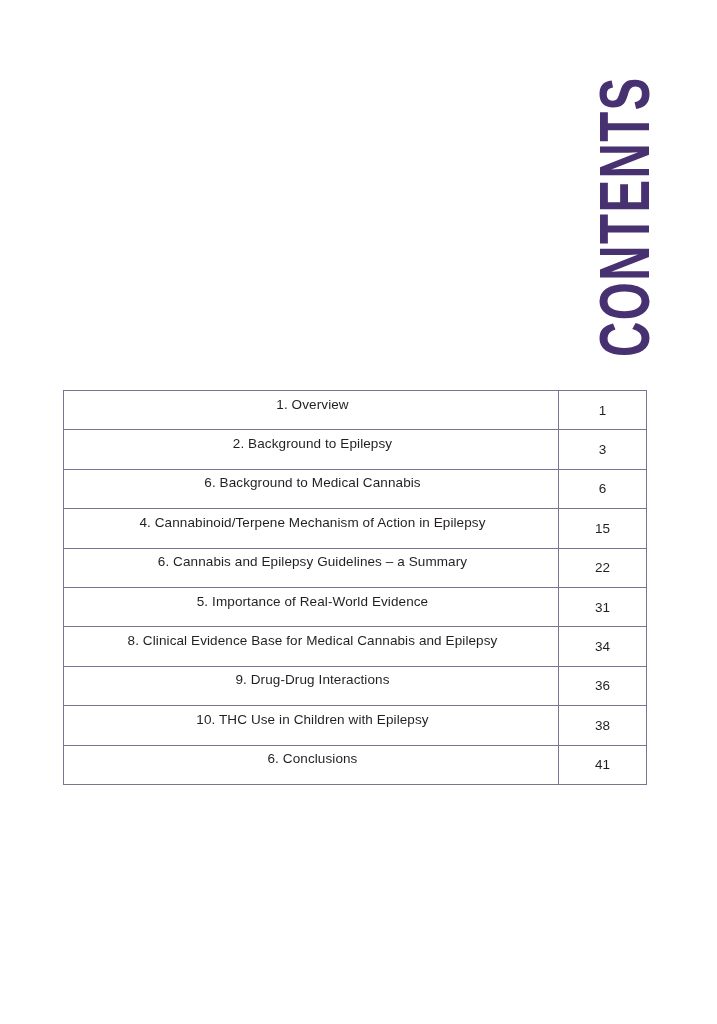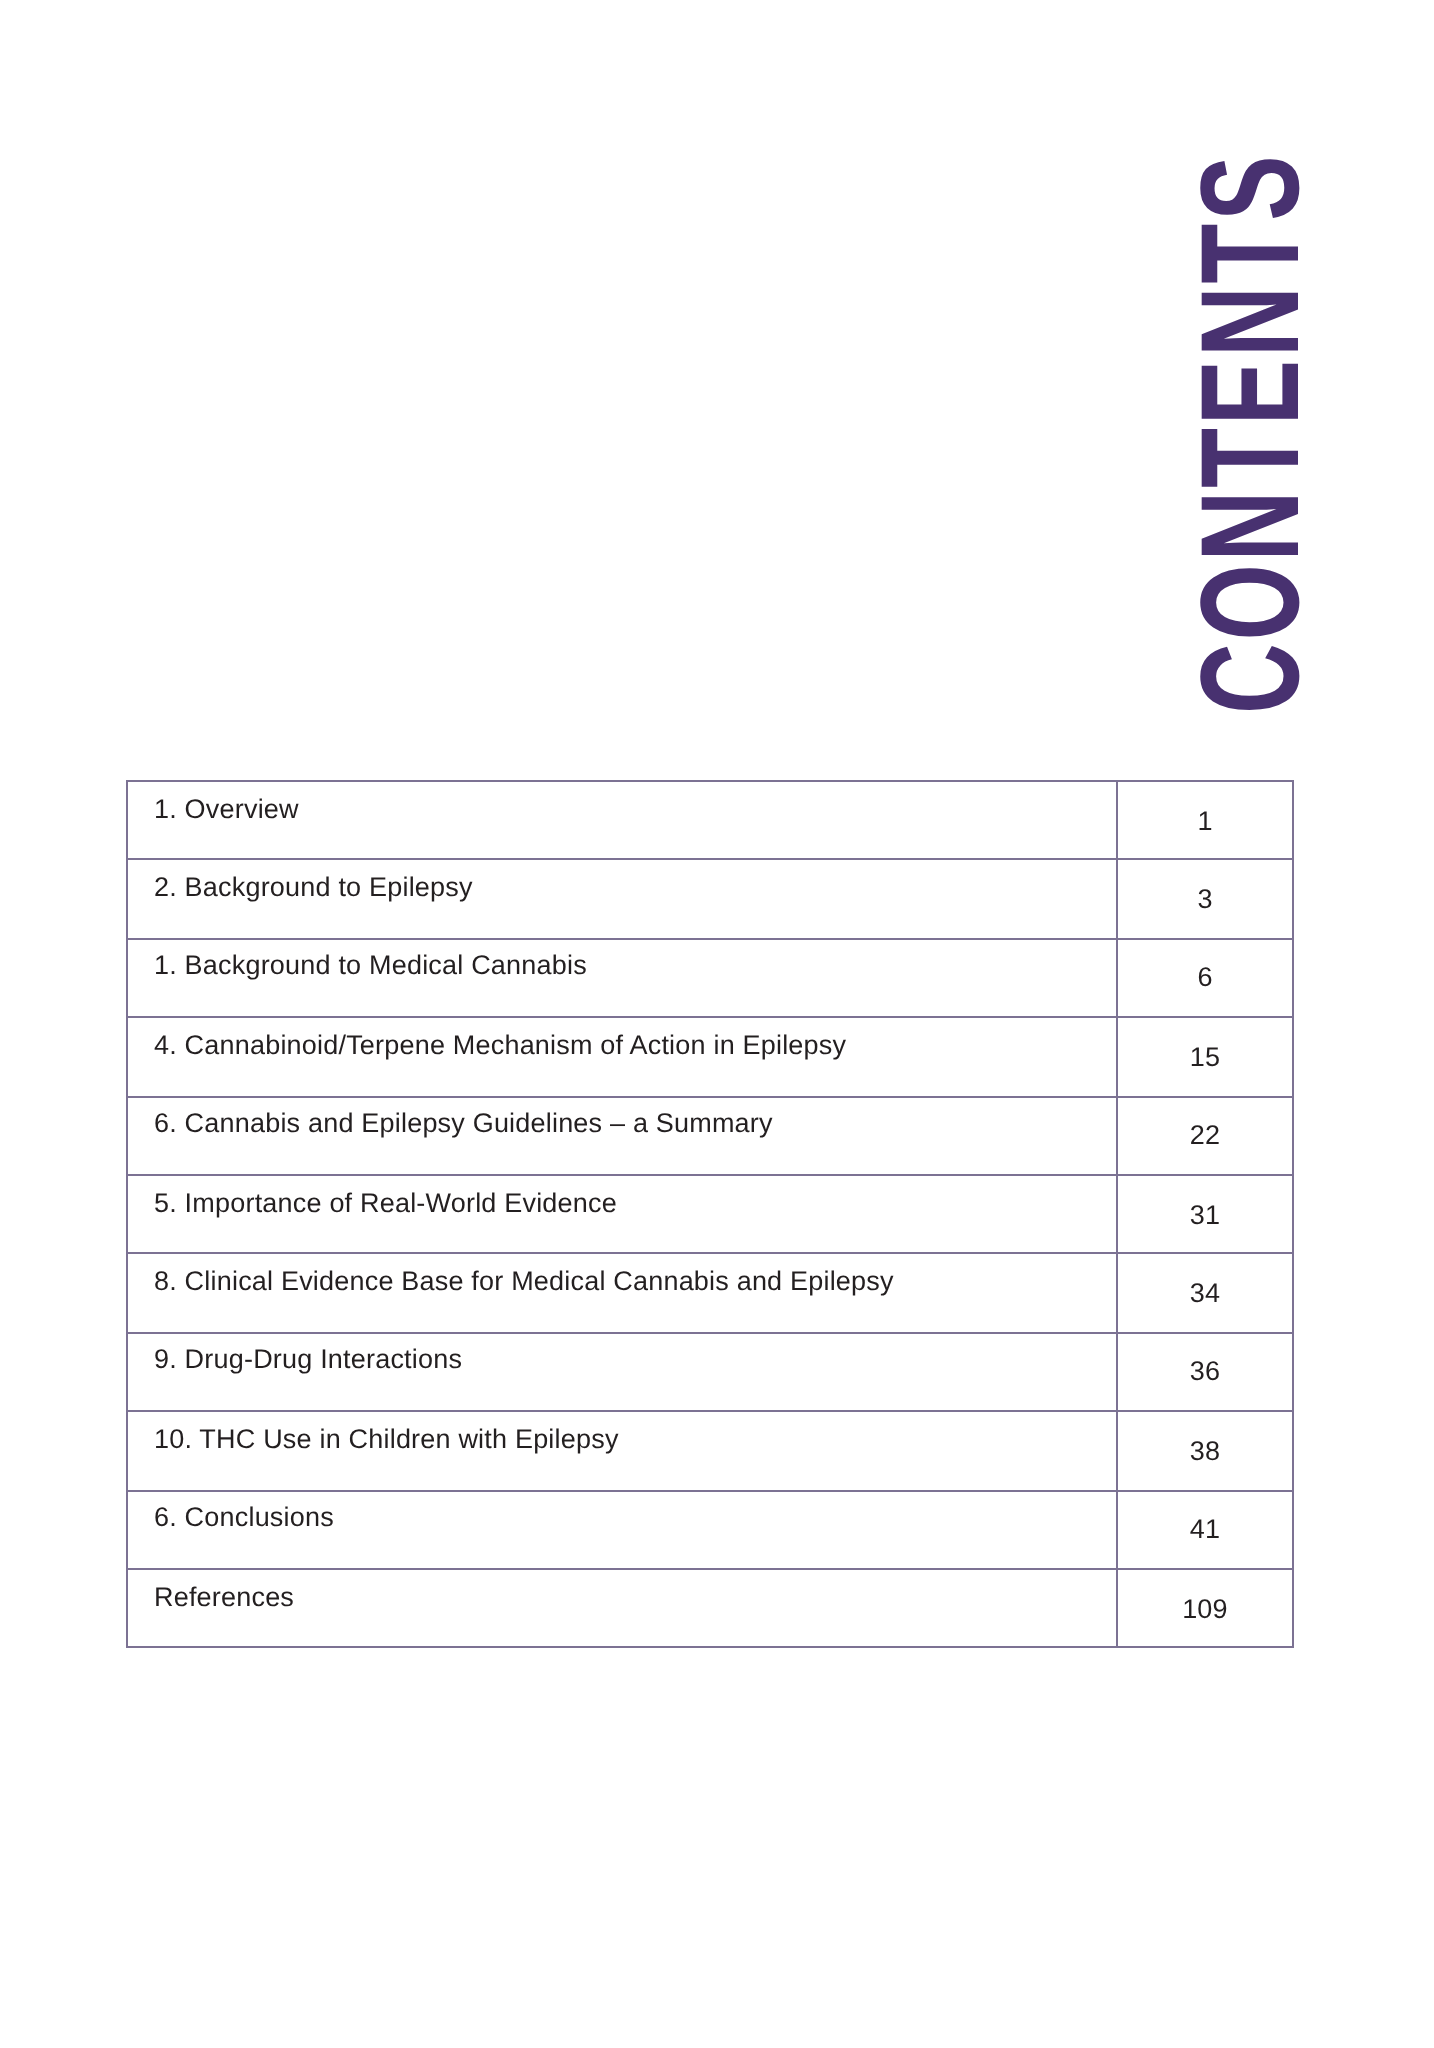--- a/index.html
+++ b/index.html
@@ -56,20 +56,21 @@
   .toc-table td {
     border: 1px solid var(--border);
     height: 39.4px;
     font-size: 13.5px;
     color: var(--text);
     vertical-align: middle;
     letter-spacing: 0.1px;
   }
   td.toc-title {
     padding: 0 10px 12px 13px;
+    text-align: center;
   }
   td.toc-page {
     width: 88px;
     text-align: center;
     padding: 0;
   }
 </style>
 </head>
 <body>
 
@@ -85,21 +86,21 @@
       <td class="toc-title">1. Overview</td>
       <td class="toc-page">1</td>
     </tr>
 
     <tr>
       <td class="toc-title">2. Background to Epilepsy</td>
       <td class="toc-page">3</td>
     </tr>
 
     <tr>
-      <td class="toc-title">1. Background to Medical Cannabis</td>
+      <td class="toc-title">6. Background to Medical Cannabis</td>
       <td class="toc-page">6</td>
     </tr>
 
     <tr>
       <td class="toc-title">4. Cannabinoid/Terpene Mechanism of Action in Epilepsy</td>
       <td class="toc-page">15</td>
     </tr>
 
 
     <tr>
@@ -127,20 +128,16 @@
       <td class="toc-page">38</td>
     </tr>
 
 
     <tr>
       <td class="toc-title">6. Conclusions</td>
       <td class="toc-page">41</td>
     </tr>
 
 
-    <tr>
-      <td class="toc-title">References</td>
-      <td class="toc-page">109</td>
-    </tr>
   </tbody>
   </table>
 
 </div>
 
 </body></html>

